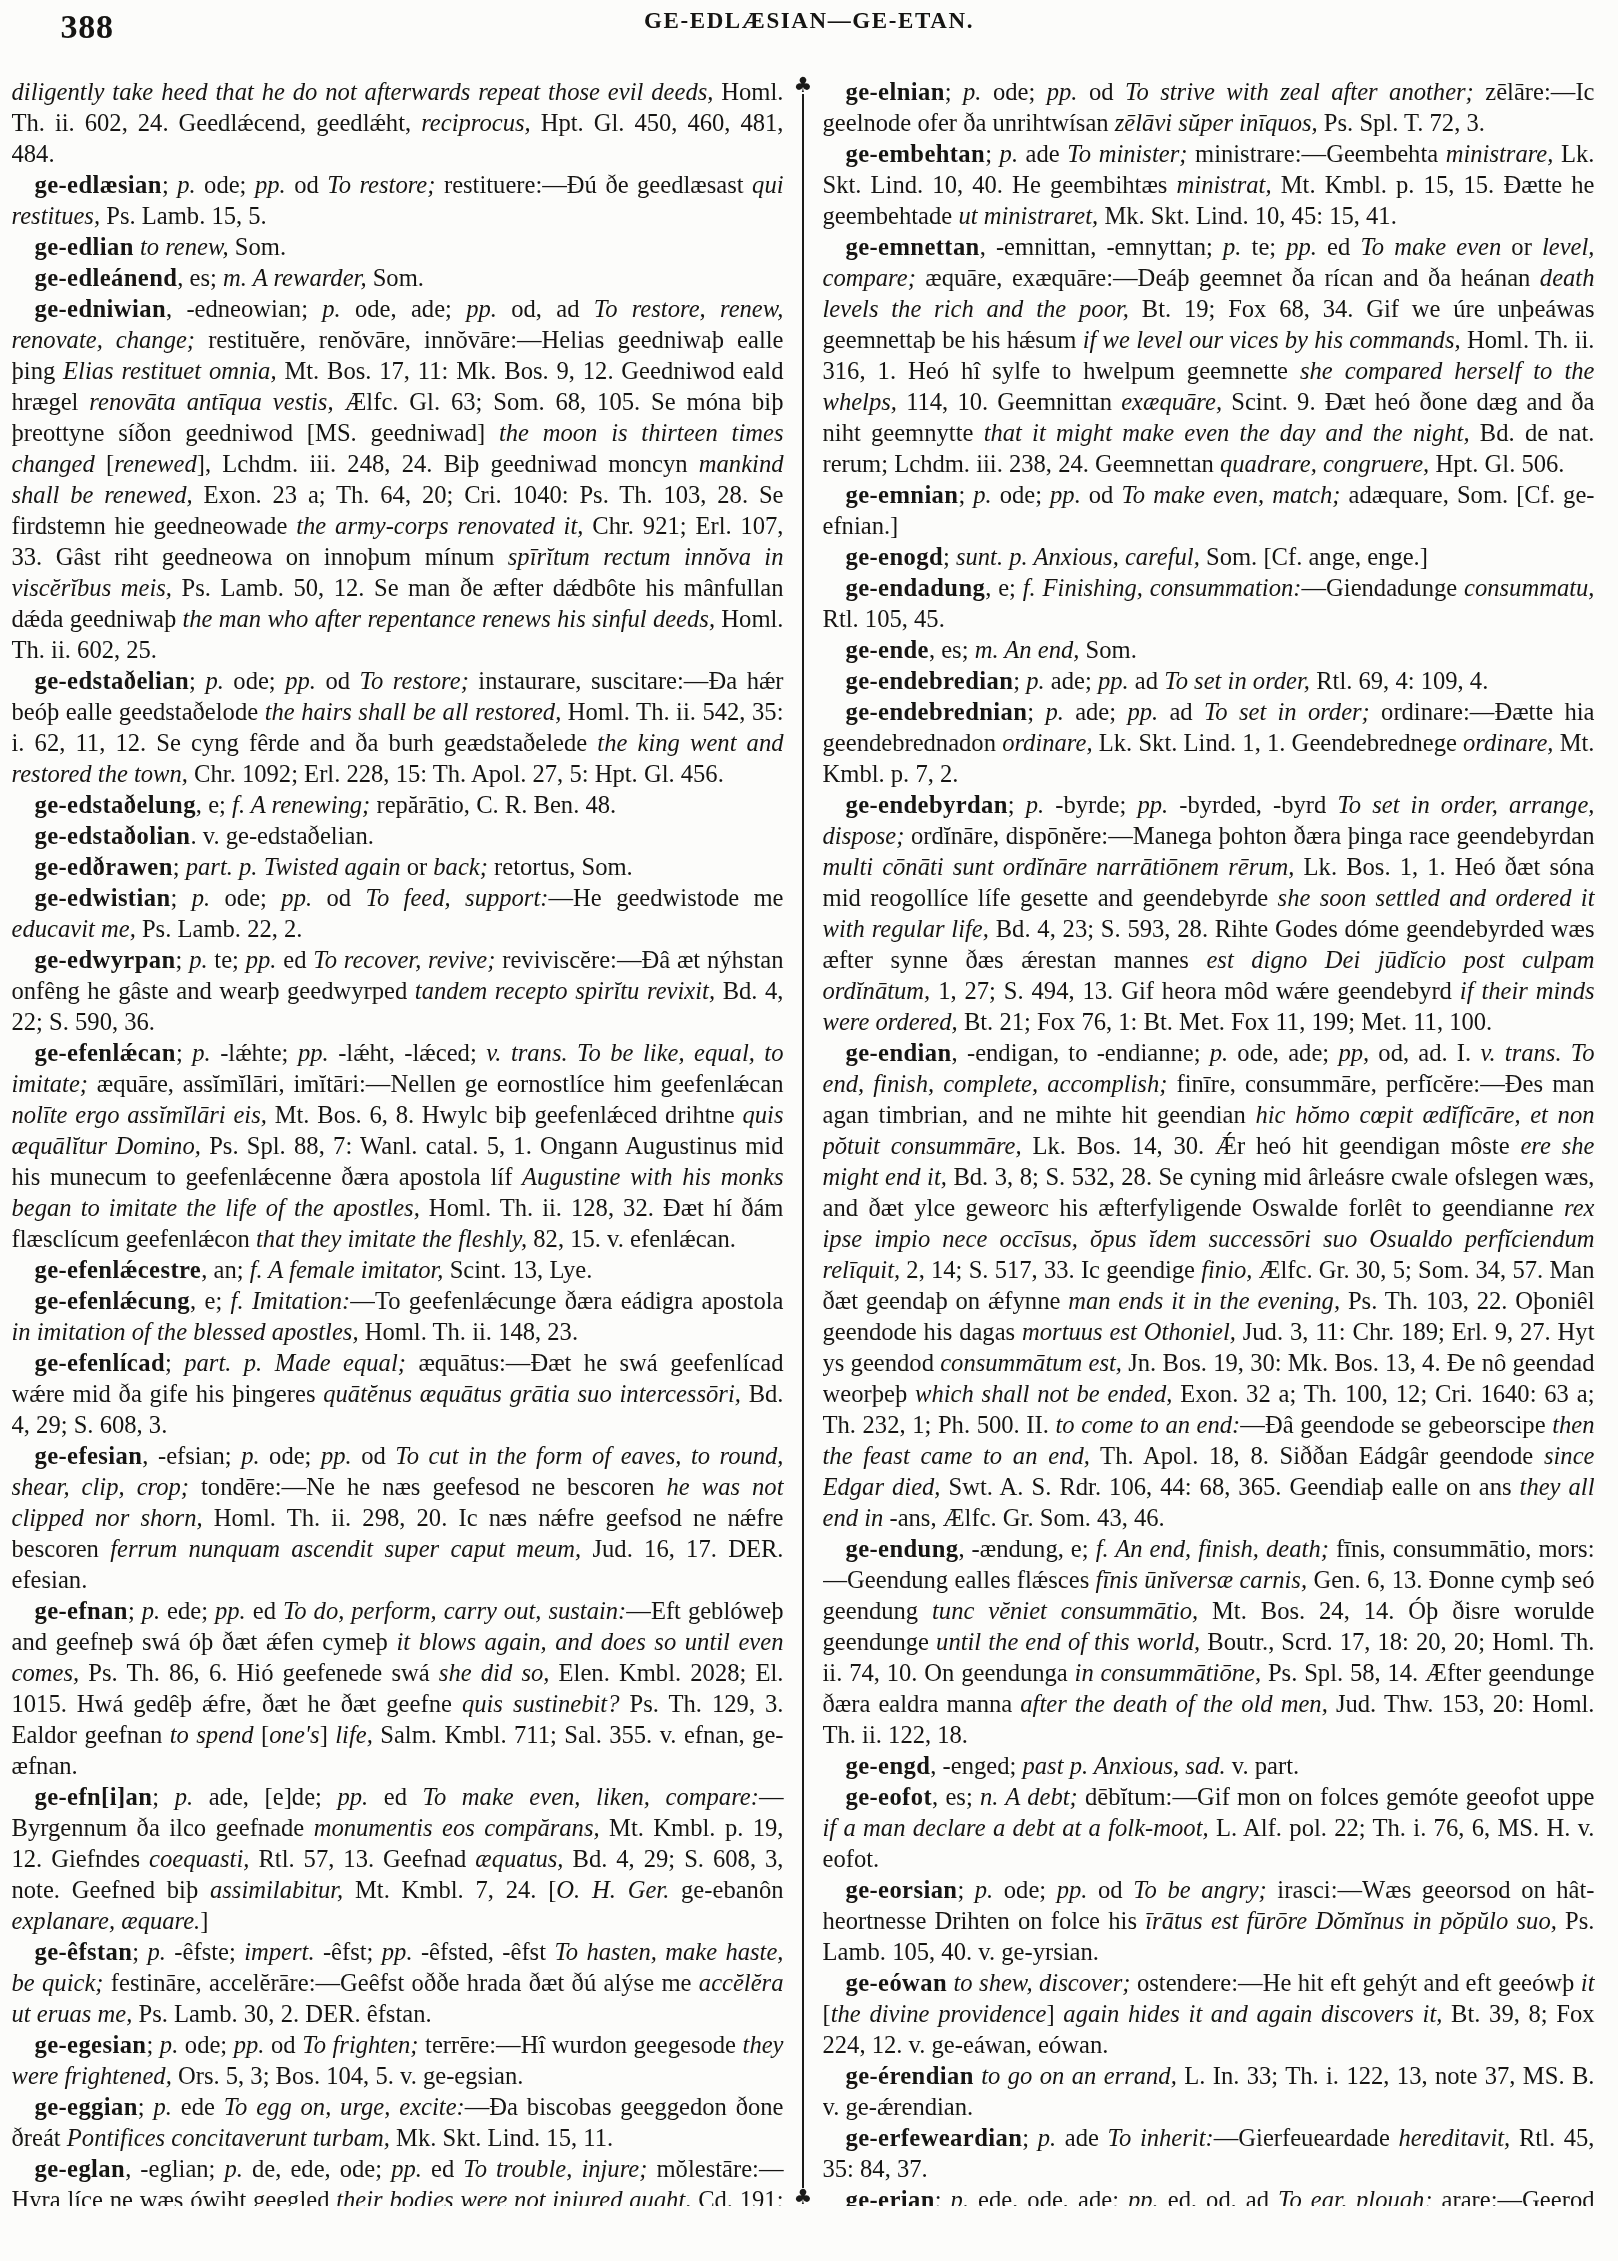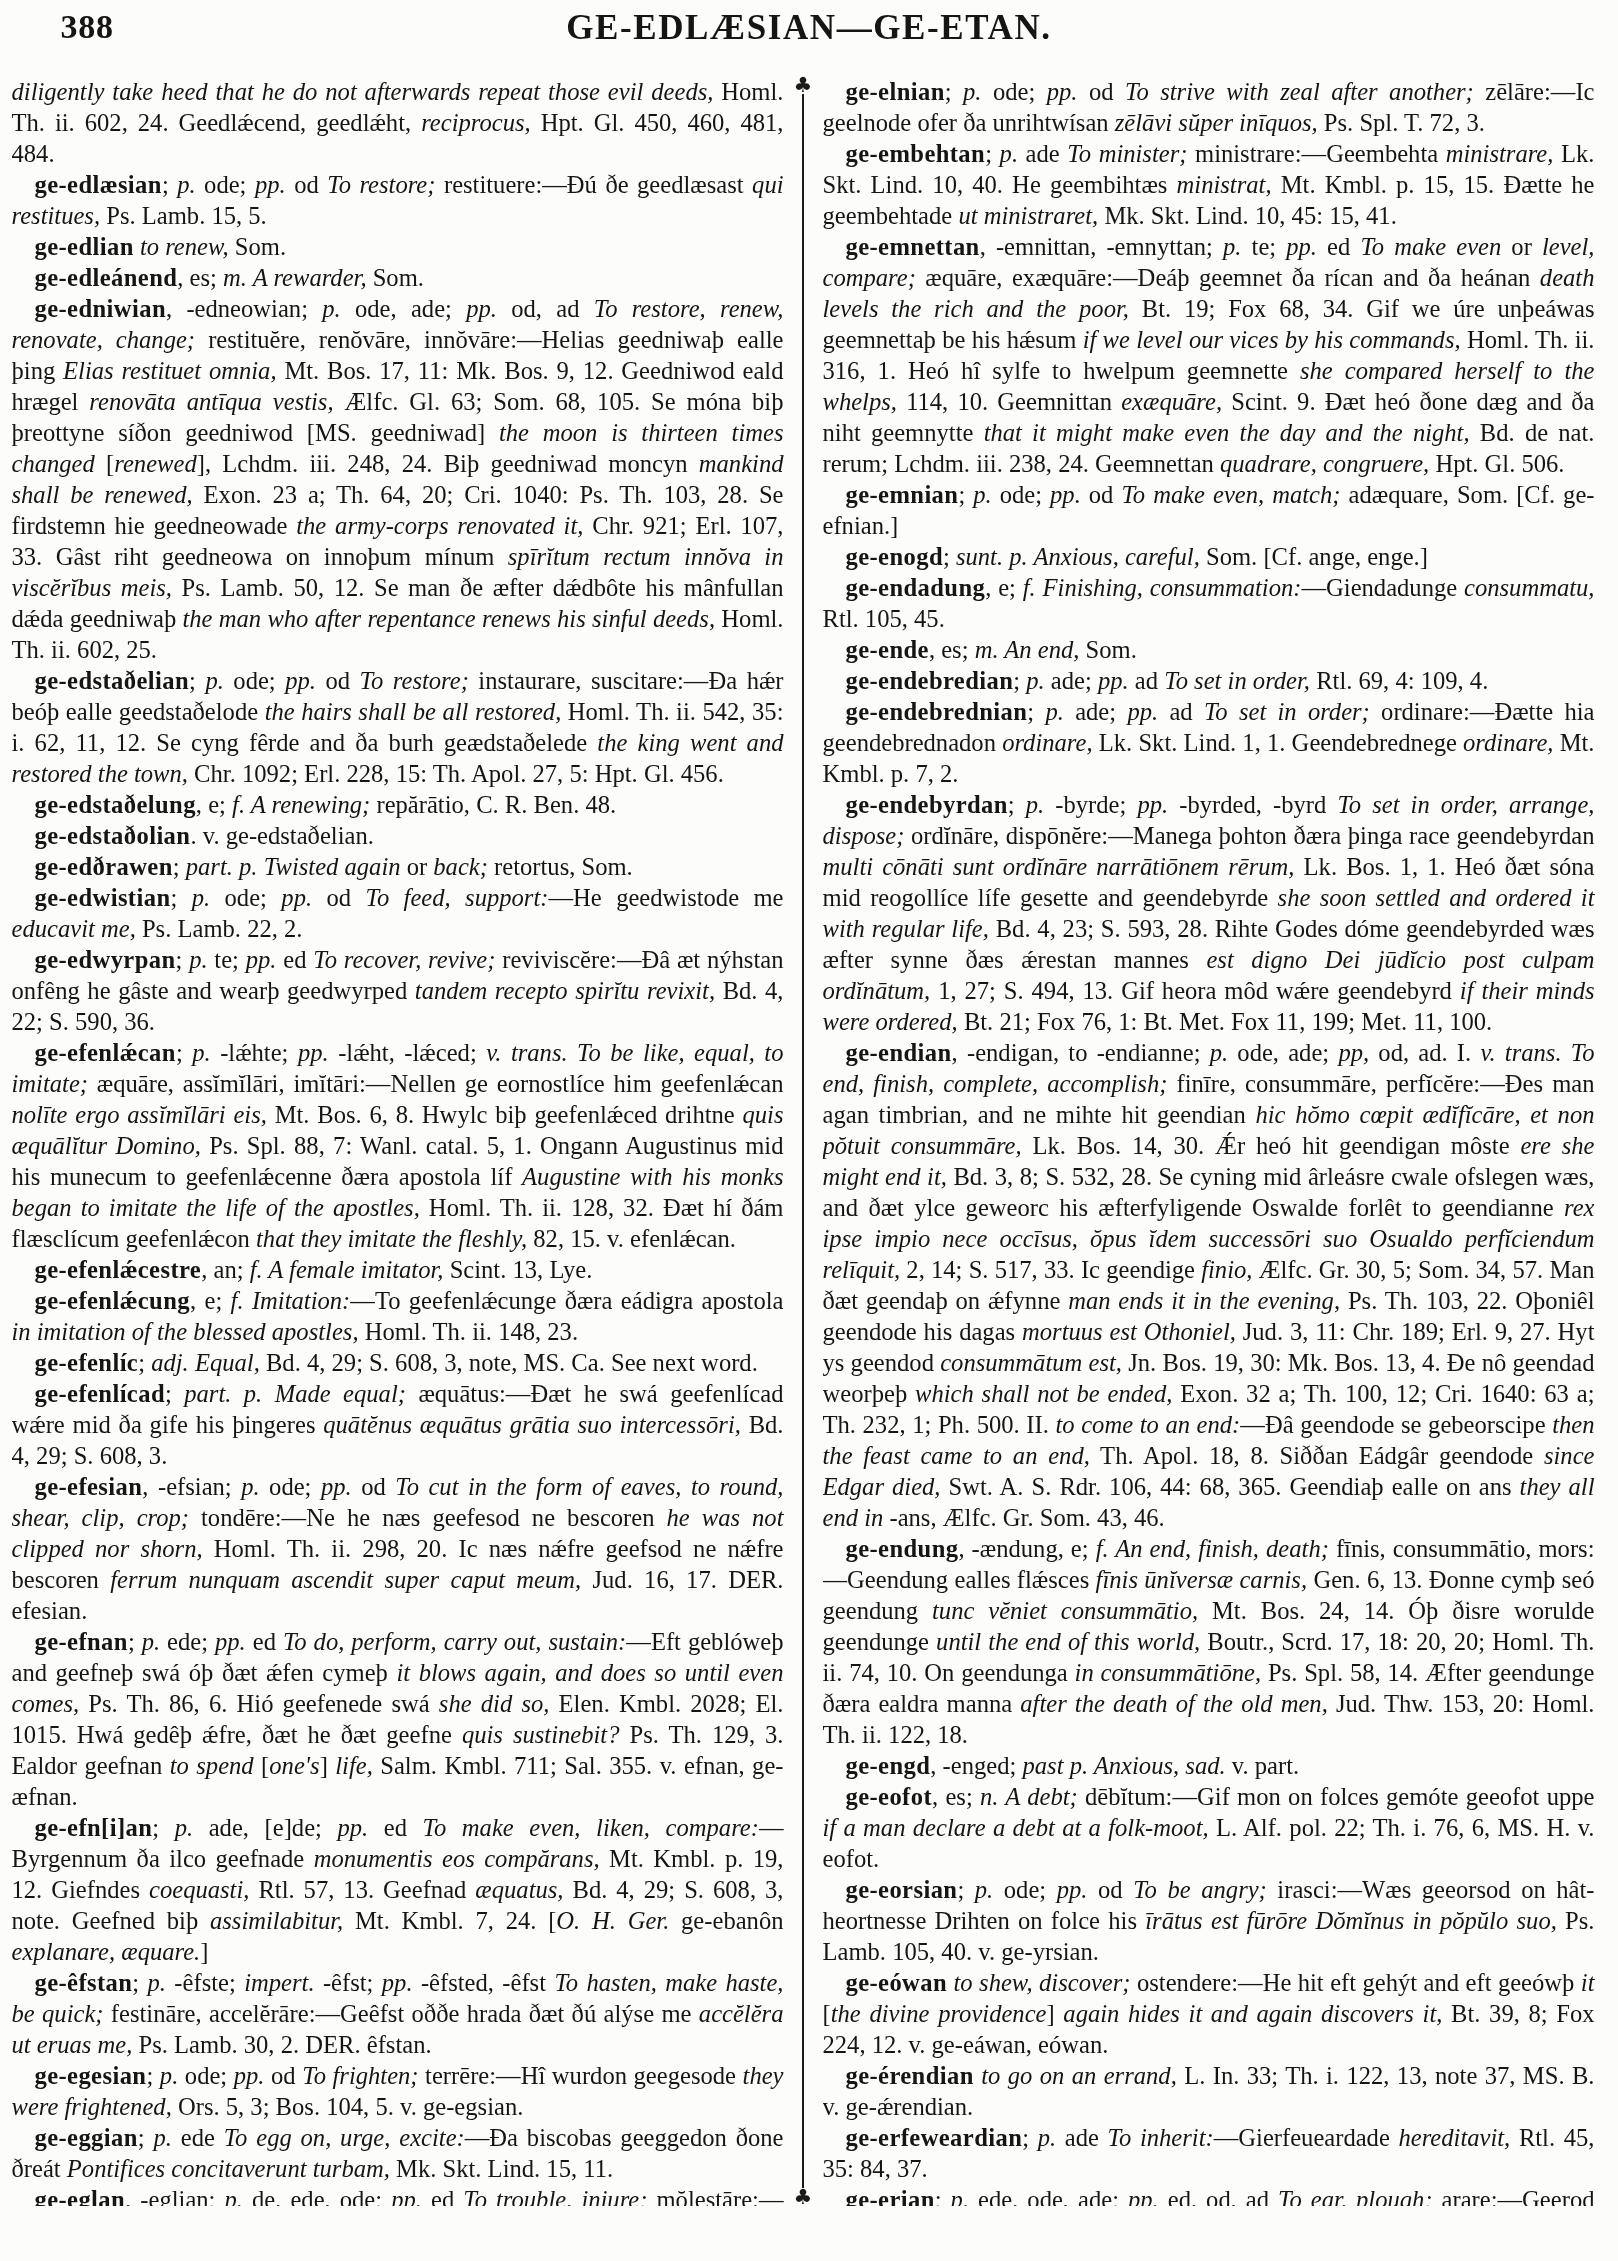--- a/index.html
+++ b/index.html
@@ -12,21 +12,21 @@
     box-sizing:border-box;
     padding:6.6px 11.5px 0 11.5px;
     overflow:hidden;
   }
   .page-header{position:relative;height:61px;}
   .page-number{
     position:absolute;left:4.9px;top:1.6px;
     font-size:34px;font-weight:bold;letter-spacing:0.8px;margin-left:44px;
   }
   .page-title{
-    text-align:center;font-size:35px;font-weight:bold;
+    text-align:center;font-size:23px;font-weight:bold;
     letter-spacing:1.6px;padding-top:1.6px;font-family:Liberation Serif, serif;
   }
   .columns{display:flex;align-items:stretch;margin-top:8.2px;}
   .column{
     width:772px;
     height:2130px;
     overflow:hidden;
     text-align:justify;
     font-size:24.6px;
     line-height:31px;
@@ -63,21 +63,20 @@
         <p class="entry"><b class="head">ge-edniwian</b><span>, -edneowian; </span><i>p.</i><span> ode, ade; </span><i>pp.</i><span> od, ad </span><i>To restore, renew, renovate, change;</i><span> restituĕre, renŏvāre, innŏvāre:—Helias geedniwaþ ealle þing </span><i>Elias restituet omnia,</i><span> Mt. Bos. 17, 11: Mk. Bos. 9, 12. Geedniwod eald hrægel </span><i>renovāta antīqua vestis,</i><span> Ælfc. Gl. 63; Som. 68, 105. Se móna biþ þreottyne síðon geedniwod [MS. geedniwad] </span><i>the moon is thirteen times changed</i><span> [</span><i>renewed</i><span>], Lchdm. iii. 248, 24. Biþ geedniwad moncyn </span><i>mankind shall be renewed,</i><span> Exon. 23 a; Th. 64, 20; Cri. 1040: Ps. Th. 103, 28. Se firdstemn hie geedneowade </span><i>the army-corps renovated it,</i><span> Chr. 921; Erl. 107, 33. Gâst riht geedneowa on innoþum mínum </span><i>spīrĭtum rectum innŏva in viscĕrĭbus meis,</i><span> Ps. Lamb. 50, 12. Se man ðe æfter dǽdbôte his mânfullan dǽda geedniwaþ </span><i>the man who after repentance renews his sinful deeds,</i><span> Homl. Th. ii. 602, 25.</span></p>
         <p class="entry"><b class="head">ge-edstaðelian</b><span>; </span><i>p.</i><span> ode; </span><i>pp.</i><span> od </span><i>To restore;</i><span> instaurare, suscitare:—Ða hǽr beóþ ealle geedstaðelode </span><i>the hairs shall be all restored,</i><span> Homl. Th. ii. 542, 35: i. 62, 11, 12. Se cyng fêrde and ða burh geædstaðelede </span><i>the king went and restored the town,</i><span> Chr. 1092; Erl. 228, 15: Th. Apol. 27, 5: Hpt. Gl. 456.</span></p>
         <p class="entry"><b class="head">ge-edstaðelung</b><span>, e; </span><i>f. A renewing;</i><span> repărātio, C. R. Ben. 48.</span></p>
         <p class="entry"><b class="head">ge-edstaðolian</b><span>. v. ge-edstaðelian.</span></p>
         <p class="entry"><b class="head">ge-edðrawen</b><span>; </span><i>part. p. Twisted again</i><span> or </span><i>back;</i><span> retortus, Som.</span></p>
         <p class="entry"><b class="head">ge-edwistian</b><span>; </span><i>p.</i><span> ode; </span><i>pp.</i><span> od </span><i>To feed, support:</i><span>—He geedwistode me </span><i>educavit me,</i><span> Ps. Lamb. 22, 2.</span></p>
         <p class="entry"><b class="head">ge-edwyrpan</b><span>; </span><i>p.</i><span> te; </span><i>pp.</i><span> ed </span><i>To recover, revive;</i><span> reviviscĕre:—Ðâ æt nýhstan onfêng he gâste and wearþ geedwyrped </span><i>tandem recepto spirĭtu revixit,</i><span> Bd. 4, 22; S. 590, 36.</span></p>
         <p class="entry"><b class="head">ge-efenlǽcan</b><span>; </span><i>p.</i><span> -lǽhte; </span><i>pp.</i><span> -lǽht, -lǽced; </span><i>v. trans. To be like, equal, to imitate;</i><span> æquāre, assĭmĭlāri, imĭtāri:—Nellen ge eornostlíce him geefenlǽcan </span><i>nolīte ergo assĭmĭlāri eis,</i><span> Mt. Bos. 6, 8. Hwylc biþ geefenlǽced drihtne </span><i>quis æquālĭtur Domino,</i><span> Ps. Spl. 88, 7: Wanl. catal. 5, 1. Ongann Augustinus mid his munecum to geefenlǽcenne ðæra apostola líf </span><i>Augustine with his monks began to imitate the life of the apostles,</i><span> Homl. Th. ii. 128, 32. Ðæt hí ðám flæsclícum geefenlǽcon </span><i>that they imitate the fleshly,</i><span> 82, 15. v. efenlǽcan.</span></p>
         <p class="entry"><b class="head">ge-efenlǽcestre</b><span>, an; </span><i>f. A female imitator,</i><span> Scint. 13, Lye.</span></p>
         <p class="entry"><b class="head">ge-efenlǽcung</b><span>, e; </span><i>f. Imitation:</i><span>—To geefenlǽcunge ðæra eádigra apostola </span><i>in imitation of the blessed apostles,</i><span> Homl. Th. ii. 148, 23.</span></p>
-        <p class="entry"><b class="head">ge-efenlíc</b><span>; </span><i>adj. Equal,</i><span> Bd. 4, 29; S. 608, 3, note, MS. Ca. See next word.</span></p>
         <p class="entry"><b class="head">ge-efenlícad</b><span>; </span><i>part. p. Made equal;</i><span> æquātus:—Ðæt he swá geefenlícad wǽre mid ða gife his þingeres </span><i>quātĕnus æquātus grātia suo intercessōri,</i><span> Bd. 4, 29; S. 608, 3.</span></p>
         <p class="entry"><b class="head">ge-efesian</b><span>, -efsian; </span><i>p.</i><span> ode; </span><i>pp.</i><span> od </span><i>To cut in the form of eaves, to round, shear, clip, crop;</i><span> tondēre:—Ne he næs geefesod ne bescoren </span><i>he was not clipped nor shorn,</i><span> Homl. Th. ii. 298, 20. Ic næs nǽfre geefsod ne nǽfre bescoren </span><i>ferrum nunquam ascendit super caput meum,</i><span> Jud. 16, 17. DER. efesian.</span></p>
         <p class="entry"><b class="head">ge-efnan</b><span>; </span><i>p.</i><span> ede; </span><i>pp.</i><span> ed </span><i>To do, perform, carry out, sustain:</i><span>—Eft geblóweþ and geefneþ swá óþ ðæt ǽfen cymeþ </span><i>it blows again, and does so until even comes,</i><span> Ps. Th. 86, 6. Hió geefenede swá </span><i>she did so,</i><span> Elen. Kmbl. 2028; El. 1015. Hwá gedêþ ǽfre, ðæt he ðæt geefne </span><i>quis sustinebit?</i><span> Ps. Th. 129, 3. Ealdor geefnan </span><i>to spend</i><span> [</span><i>one's</i><span>] </span><i>life,</i><span> Salm. Kmbl. 711; Sal. 355. v. efnan, ge-æfnan.</span></p>
         <p class="entry"><b class="head">ge-efn[i]an</b><span>; </span><i>p.</i><span> ade, [e]de; </span><i>pp.</i><span> ed </span><i>To make even, liken, compare:</i><span>—Byrgennum ða ilco geefnade </span><i>monumentis eos compărans,</i><span> Mt. Kmbl. p. 19, 12. Giefndes </span><i>coequasti,</i><span> Rtl. 57, 13. Geefnad </span><i>æquatus,</i><span> Bd. 4, 29; S. 608, 3, note. Geefned biþ </span><i>assimilabitur,</i><span> Mt. Kmbl. 7, 24. [</span><i>O. H. Ger.</i><span> ge-ebanôn </span><i>explanare, æquare.</i><span>]</span></p>
         <p class="entry"><b class="head">ge-êfstan</b><span>; </span><i>p.</i><span> -êfste; </span><i>impert.</i><span> -êfst; </span><i>pp.</i><span> -êfsted, -êfst </span><i>To hasten, make haste, be quick;</i><span> festināre, accelĕrāre:—Geêfst oððe hrada ðæt ðú alýse me </span><i>accĕlĕra ut eruas me,</i><span> Ps. Lamb. 30, 2. DER. êfstan.</span></p>
         <p class="entry"><b class="head">ge-egesian</b><span>; </span><i>p.</i><span> ode; </span><i>pp.</i><span> od </span><i>To frighten;</i><span> terrēre:—Hî wurdon geegesode </span><i>they were frightened,</i><span> Ors. 5, 3; Bos. 104, 5. v. ge-egsian.</span></p>
         <p class="entry"><b class="head">ge-eggian</b><span>; </span><i>p.</i><span> ede </span><i>To egg on, urge, excite:</i><span>—Ða biscobas geeggedon ðone ðreát </span><i>Pontifices concitaverunt turbam,</i><span> Mk. Skt. Lind. 15, 11.</span></p>
         <p class="entry"><b class="head">ge-eglan</b><span>, -eglian; </span><i>p.</i><span> de, ede, ode; </span><i>pp.</i><span> ed </span><i>To trouble, injure;</i><span> mŏlestāre:—Hyra líce ne wæs ówiht geegled </span><i>their bodies were not injured aught,</i><span> Cd. 191; Th. 237, 27; Dan. 344: Shrn. 99, 9: 154, 4.</span></p>
         <p class="entry"><b class="head">ge-egsian</b><span>, -egesian; </span><i>p.</i><span> ode; </span><i>pp.</i><span> od </span><i>To frighten;</i><span> terrēre:—He hý mid his wordum geegsode </span></p>
       </div>

